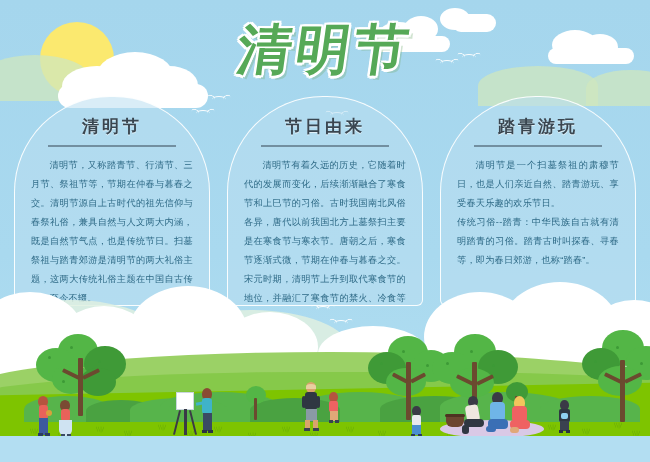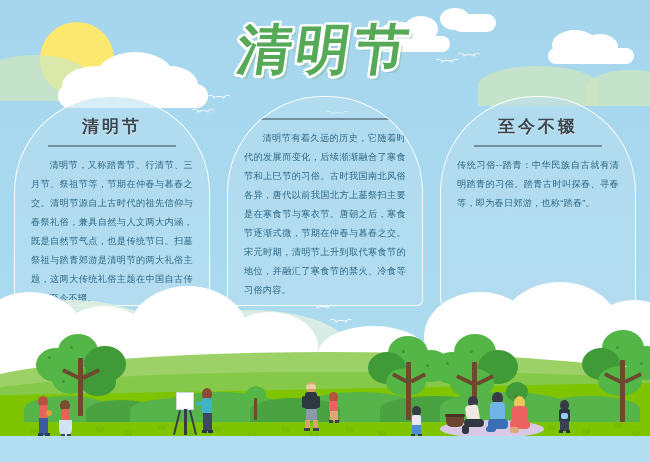--- a/index.html
+++ b/index.html
@@ -172,28 +172,30 @@
 
   <div class="panels">
 
     <div class="panel">
       <div class="panel-title">清明节</div>
       <div class="panel-rule"></div>
       <div class="panel-body">清明节，又称踏青节、行清节、三月节、祭祖节等，节期在仲春与暮春之交。清明节源自上古时代的祖先信仰与春祭礼俗，兼具自然与人文两大内涵，既是自然节气点，也是传统节日。扫墓祭祖与踏青郊游是清明节的两大礼俗主题，这两大传统礼俗主题在中国自古传承，至今不辍。</div>
     </div>
 
     <div class="panel">
+      <div class="panel-title">节日由来</div>
       <div class="panel-rule"></div>
       <div class="panel-body">清明节有着久远的历史，它随着时代的发展而变化，后续渐渐融合了寒食节和上巳节的习俗。古时我国南北风俗各异，唐代以前我国北方上墓祭扫主要是在寒食节与寒衣节。唐朝之后，寒食节逐渐式微，节期在仲春与暮春之交。宋元时期，清明节上升到取代寒食节的地位，并融汇了寒食节的禁火、冷食等习俗内容。</div>
     </div>
 
     <div class="panel">
-      <div class="panel-title">至今不辍</div>
+      <div class="panel-title">踏青游玩</div>
       <div class="panel-rule"></div>
       <div class="panel-body no-indent">
+        <p>清明节是一个扫墓祭祖的肃穆节日，也是人们亲近自然、踏青游玩、享受春天乐趣的欢乐节日。</p>
         <p class="flat">传统习俗--踏青：中华民族自古就有清明踏青的习俗。踏青古时叫探春、寻春等，即为春日郊游，也称“踏春”。</p>
       </div>
     </div>
 
   </div>
 
   <div class="mist" style="left:-30px; top:300px; width:200px; height:90px;"></div>
   <div class="mist" style="left:150px; top:310px; width:200px; height:80px;"></div>
   <div class="mist" style="left:430px; top:302px; width:230px; height:90px;"></div>
 

